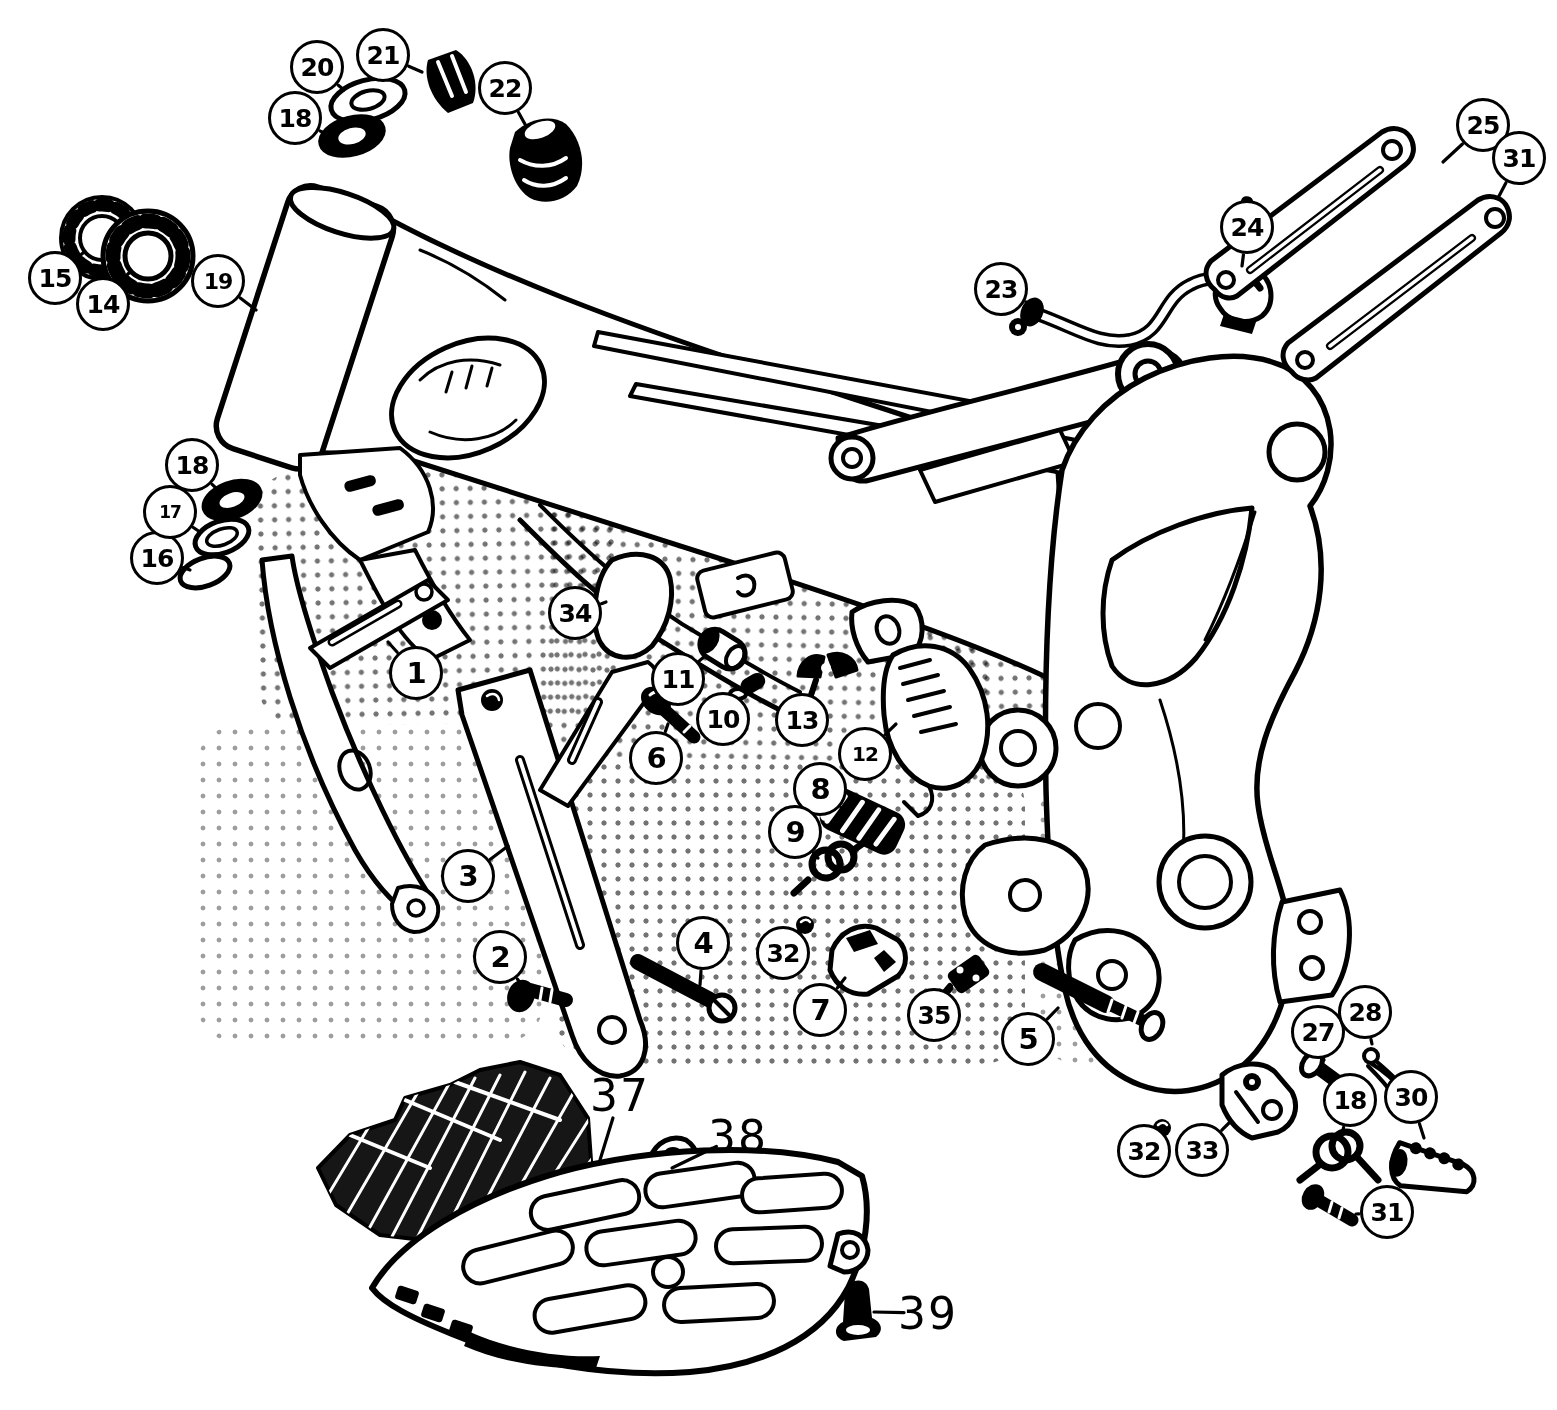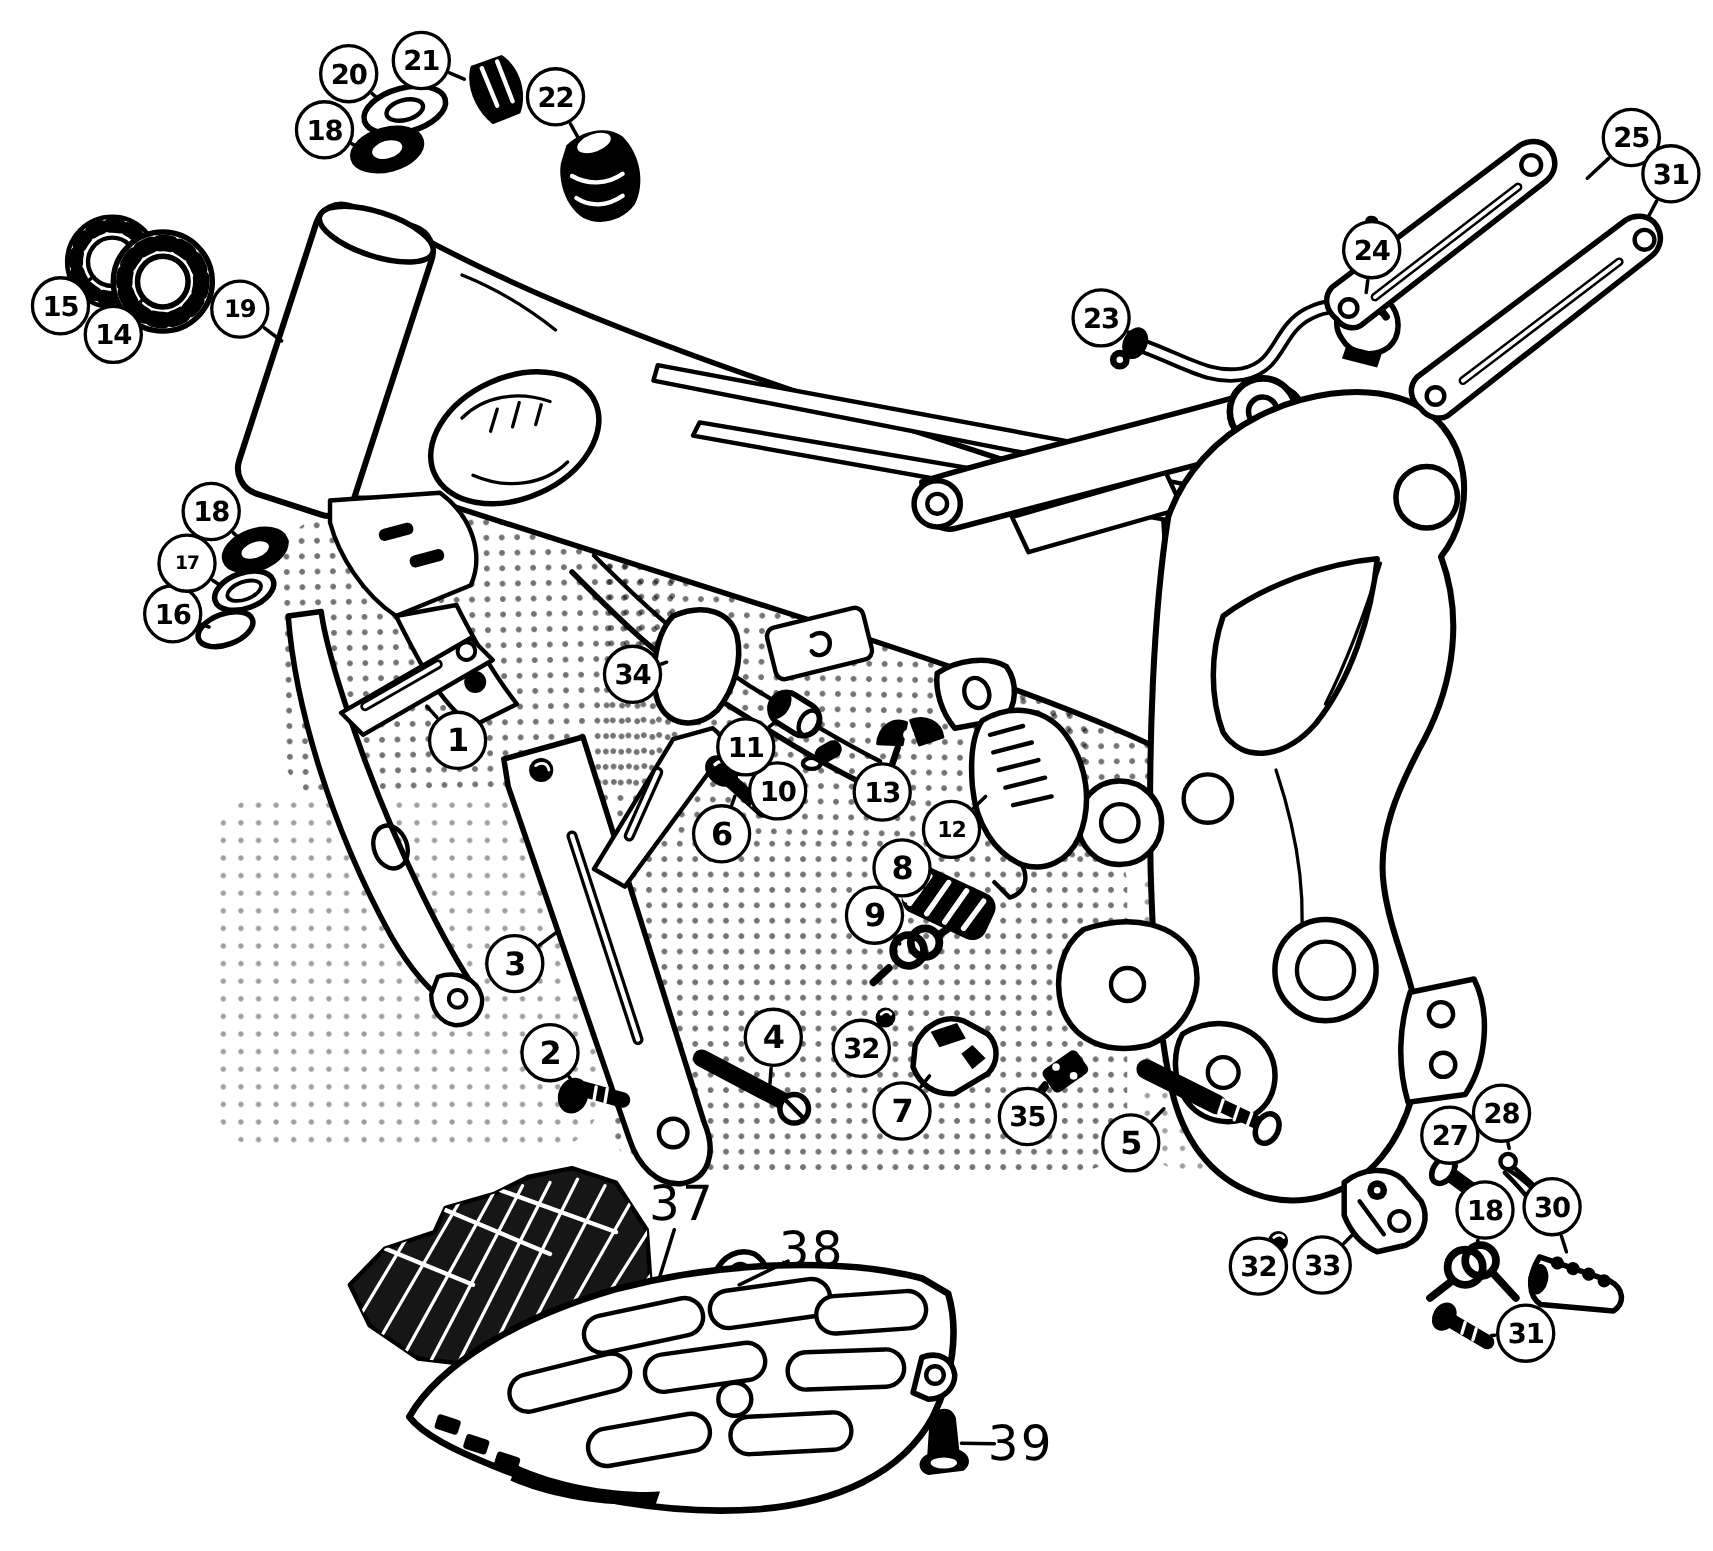--- a/index.html
+++ b/index.html
@@ -408,21 +408,21 @@
   <div id="callout-layer">
       <div class="callout" style="left: 389px; top: 646px; font-size: 29px;">1</div>
       <div class="callout" style="left: 473px; top: 930px; font-size: 29px;">2</div>
       <div class="callout" style="left: 441px; top: 849px; font-size: 29px;">3</div>
       <div class="callout" style="left: 676px; top: 916px; font-size: 29px;">4</div>
       <div class="callout" style="left: 1001px; top: 1012px; font-size: 29px;">5</div>
       <div class="callout" style="left: 629px; top: 731px; font-size: 29px;">6</div>
       <div class="callout" style="left: 793px; top: 983px; font-size: 29px;">7</div>
       <div class="callout" style="left: 793px; top: 762px; font-size: 29px;">8</div>
       <div class="callout" style="left: 768px; top: 805px; font-size: 29px;">9</div>
-      <div class="callout" style="left: 680px; top: 692px; font-size: 25px;">10</div>
+      <div class="callout" style="left: 696px; top: 692px; font-size: 25px;">10</div>
       <div class="callout" style="left: 651px; top: 652px; font-size: 25px;">11</div>
       <div class="callout" style="left: 838px; top: 727px; font-size: 20px;">12</div>
       <div class="callout" style="left: 775px; top: 693px; font-size: 25px;">13</div>
       <div class="callout" style="left: 76px; top: 277px; font-size: 25px;">14</div>
       <div class="callout" style="left: 28px; top: 251px; font-size: 25px;">15</div>
       <div class="callout" style="left: 130px; top: 531px; font-size: 25px;">16</div>
       <div class="callout" style="left: 143px; top: 485px; font-size: 17px;">17</div>
       <div class="callout" style="left: 165px; top: 438px; font-size: 25px;">18</div>
       <div class="callout" style="left: 268px; top: 91px; font-size: 25px;">18</div>
       <div class="callout" style="left: 191px; top: 254px; font-size: 22px;">19</div>

